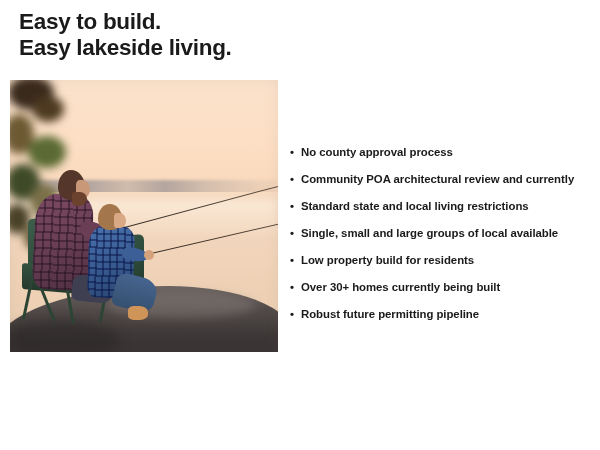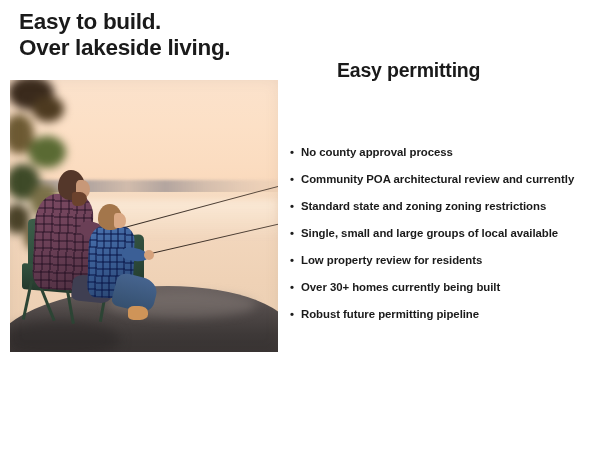--- a/index.html
+++ b/index.html
@@ -327,21 +327,21 @@
     display: block;
   }
 </style>
 </head>
 <body>
 
 <div id="slide">
 
   <div id="slide-title">
     <span class="tline">Easy to build.</span>
-    <span class="tline">Over lakeside living.</span>
+    <span class="tline">Easy lakeside living.</span>
   </div>
 
   <div id="photo-frame">
     <div id="photo">
 
       <div class="sky"></div>
       <div class="hills"></div>
       <div class="water"></div>
       <div class="water-shimmer"></div>
 
@@ -386,43 +386,42 @@
       <div class="boy-arm"></div>
       <div class="boy-hand"></div>
       <div class="boy-head"></div>
       <div class="boy-face"></div>
 
       <div class="photo-edge"></div>
     </div>
   </div>
 
   <div id="right-heading">
-    <span class="hline">Easy permitting</span>
   </div>
 
   <div id="bullet-list">
     <div class="bullet-row">
       <span class="dot">•</span>
       <span class="btext">No county approval process</span>
     </div>
     <div class="bullet-row">
       <span class="dot">•</span>
       <span class="btext">Community POA architectural review and currently</span>
     </div>
     <div class="bullet-row">
       <span class="dot">•</span>
-      <span class="btext">Standard state and zoning zoning restrictions</span>
+      <span class="btext">Standard state and local living restrictions</span>
     </div>
     <div class="bullet-row">
       <span class="dot">•</span>
       <span class="btext">Single, small and large groups of local available</span>
     </div>
     <div class="bullet-row">
       <span class="dot">•</span>
-      <span class="btext">Low property review for residents</span>
+      <span class="btext">Low property build for residents</span>
     </div>
     <div class="bullet-row">
       <span class="dot">•</span>
       <span class="btext">Over 30+ homes currently being built</span>
     </div>
     <div class="bullet-row">
       <span class="dot">•</span>
       <span class="btext">Robust future permitting pipeline</span>
     </div>
   </div>

